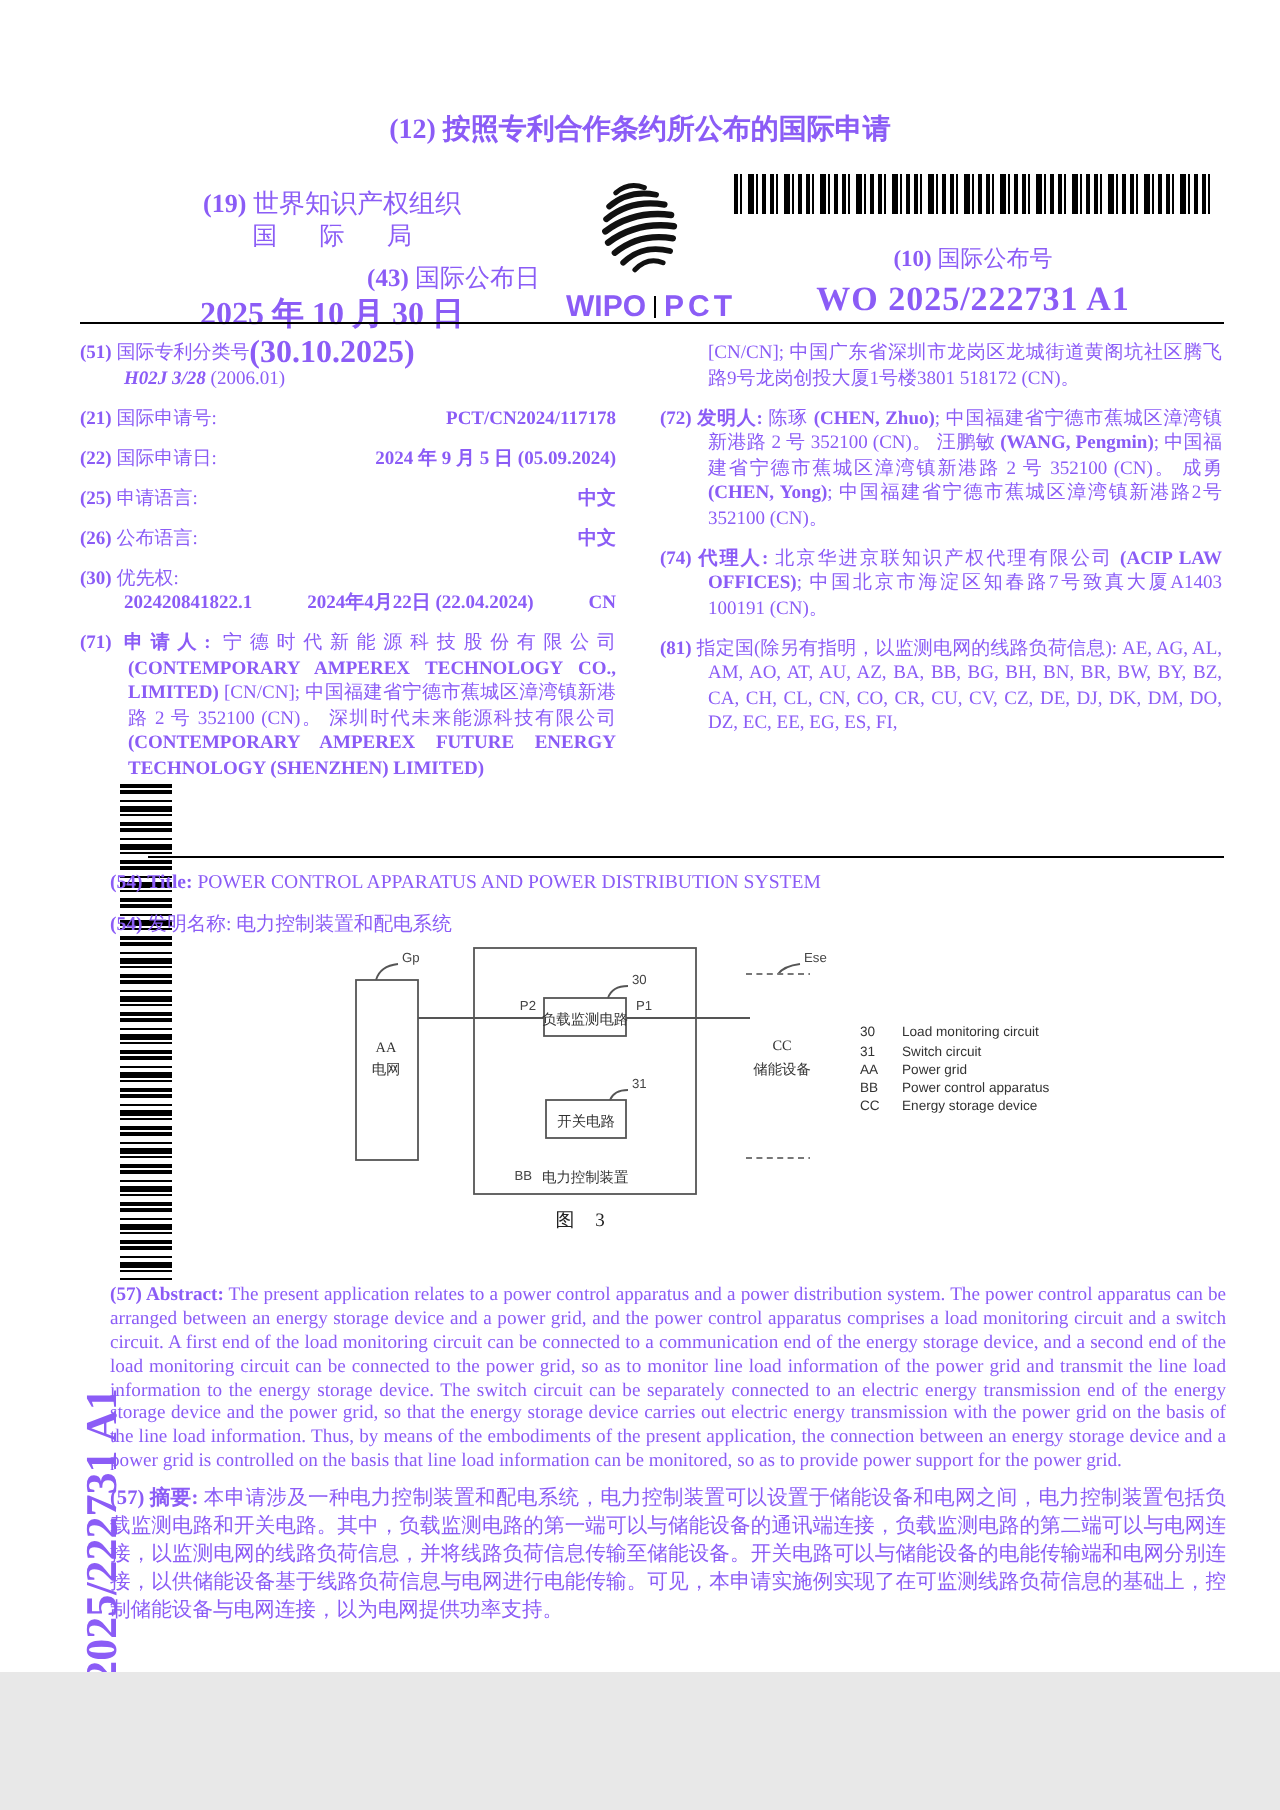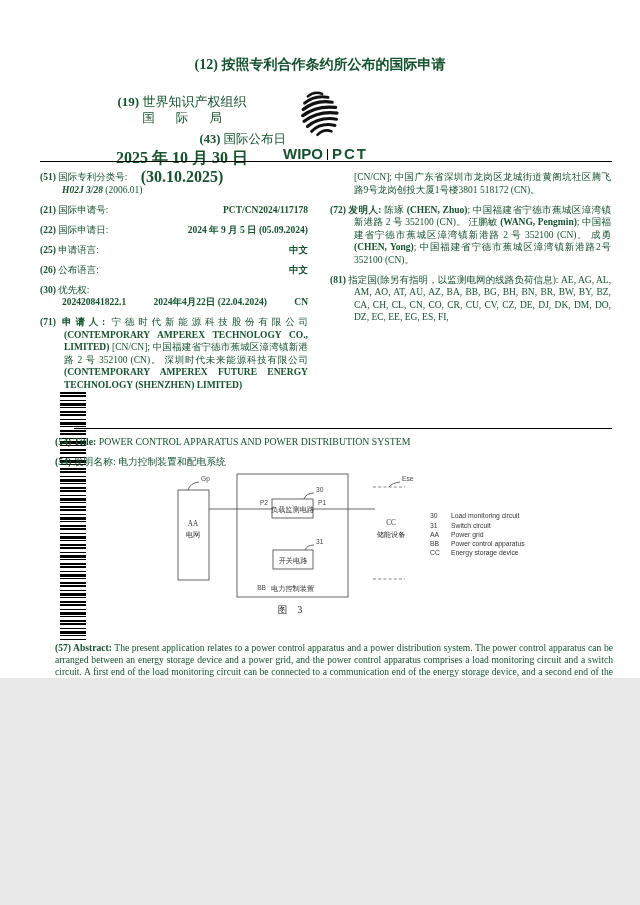--- a/index.html
+++ b/index.html
@@ -1,20 +1,20 @@
 <!DOCTYPE html>
 <html><head>
 <meta charset="utf-8">
 <style>
   html,body{margin:0;padding:0;background:#e8e8e8;}
-  .page{position:relative;width:640px;height:678px;background:#fff;color:#14532d;
+  .page{position:relative;width:640px;height:836px;background:#fff;color:#8b5cf6;
         font-family:"Liberation Serif","DejaVu Serif",serif;overflow:hidden;margin:0 auto;}
   .b{font-weight:bold;}
   .line12{position:absolute;top:56px;left:0;width:100%;text-align:center;font-weight:bold;font-size:14px;}
-  .header-left{position:absolute;left:78px;top:94px;width:208px;text-align:center;font-size:13px;line-height:1.2;}
+  .header-left{position:absolute;left:62px;top:94px;width:208px;text-align:center;font-size:13px;line-height:1.2;}
   .org-sub{letter-spacing:9px;font-size:12.5px;margin:1px 0 6px;padding-left:9px;}
   .pub-date-label{font-size:12.5px;text-align:right;}
   .pub-date-value{font-weight:bold;font-size:16px;margin-top:1px;}
   .logo{position:absolute;left:283px;top:86px;width:68px;text-align:center;}
   .logo svg{display:block;margin:0 auto;}
   .logo-text{font-family:"Liberation Sans","DejaVu Sans",sans-serif;font-weight:bold;font-size:15px;margin-top:1px;white-space:nowrap;}
   .logo-sep{display:inline-block;width:1px;height:11px;background:#000;margin:0 4px;vertical-align:-1px;}
   .pct{letter-spacing:2px;}
   .header-right{position:absolute;left:363px;top:87px;width:247px;text-align:center;}
   .barcode-top{height:20px;width:240px;margin:0 auto 15px;
@@ -74,20 +74,25 @@
         <path d="M15 27 Q32 20 50 27" stroke-width="3.4"></path>
         <path d="M15 33 Q32 26 50 33" stroke-width="3.4"></path>
         <path d="M17 39 Q32 32 48 39" stroke-width="3.2"></path>
         <path d="M20 45 Q32 38 45 45" stroke-width="3"></path>
         <path d="M25 50 Q33 45 40 50" stroke-width="2.6"></path>
       </g>
     </svg>
     <div class="logo-text"><span>WIPO</span><span class="logo-sep"></span><span class="pct">PCT</span></div>
   </div>
 
+  <div class="header-right">
+    <div class="barcode-top"></div>
+    <div class="pub-no-label"><span class="b">(10)</span><span> 国际公布号</span></div>
+    <div class="pub-no-value">WO 2025/222731 A1</div>
+  </div>
 
   <div class="hr1"></div>
 
   <div class="col col-left">
     <div class="entry">
       <div><span class="b">(51)</span><span> 国际专利分类号:</span></div>
       <div class="ipc-val"><span class="ipc-class">H02J 3/28</span><span> (2006.01)</span></div>
     </div>
     <div class="entry kv">
       <span><span class="b">(21)</span><span> 国际申请号:</span></span>
@@ -112,20 +117,21 @@
         <span class="b">2024年4月22日 (22.04.2024)</span>
         <span class="b">CN</span>
       </div>
     </div>
     <p class="hang"><span class="b">(71)</span><span class="b"> 申请人:</span><span> 宁德时代新能源科技股份有限公司 </span><span class="b">(CONTEMPORARY AMPEREX TECHNOLOGY CO., LIMITED)</span><span> [CN/CN]; 中国福建省宁德市蕉城区漳湾镇新港路 2 号 352100 (CN)。 深圳时代未来能源科技有限公司 </span><span class="b">(CONTEMPORARY AMPEREX FUTURE ENERGY TECHNOLOGY (SHENZHEN) LIMITED)</span></p>
   </div>
 
   <div class="col col-right">
     <p class="cont">[CN/CN]; 中国广东省深圳市龙岗区龙城街道黄阁坑社区腾飞路9号龙岗创投大厦1号楼3801 518172 (CN)。</p>
     <p class="hang"><span class="b">(72)</span><span class="b"> 发明人:</span><span> 陈琢 </span><span class="b">(CHEN, Zhuo)</span><span>; 中国福建省宁德市蕉城区漳湾镇新港路 2 号 352100 (CN)。 汪鹏敏 </span><span class="b">(WANG, Pengmin)</span><span>; 中国福建省宁德市蕉城区漳湾镇新港路 2 号 352100 (CN)。 成勇 </span><span class="b">(CHEN, Yong)</span><span>; 中国福建省宁德市蕉城区漳湾镇新港路2号 352100 (CN)。</span></p>
+    <p class="hang"><span class="b">(74)</span><span class="b"> 代理人:</span><span> 北京华进京联知识产权代理有限公司 </span><span class="b">(ACIP LAW OFFICES)</span><span>; 中国北京市海淀区知春路7号致真大厦A1403 100191 (CN)。</span></p>
     <p class="hang"><span class="b">(81)</span><span> 指定国(除另有指明，以监测电网的线路负荷信息): </span><span>AE, AG, AL, AM, AO, AT, AU, AZ, BA, BB, BG, BH, BN, BR, BW, BY, BZ, CA, CH, CL, CN, CO, CR, CU, CV, CZ, DE, DJ, DK, DM, DO, DZ, EC, EE, EG, ES, FI,</span></p>
   </div>
 
   <div class="side-barcode"></div>
   <div class="side-number">WO 2025/222731 A1</div>
 
   <div class="hr2"></div>
 
   <div class="title-block">
     <div class="title-line"><span class="b">(54)</span><span class="b"> Title:</span><span> POWER CONTROL APPARATUS AND POWER DISTRIBUTION SYSTEM</span></div>

